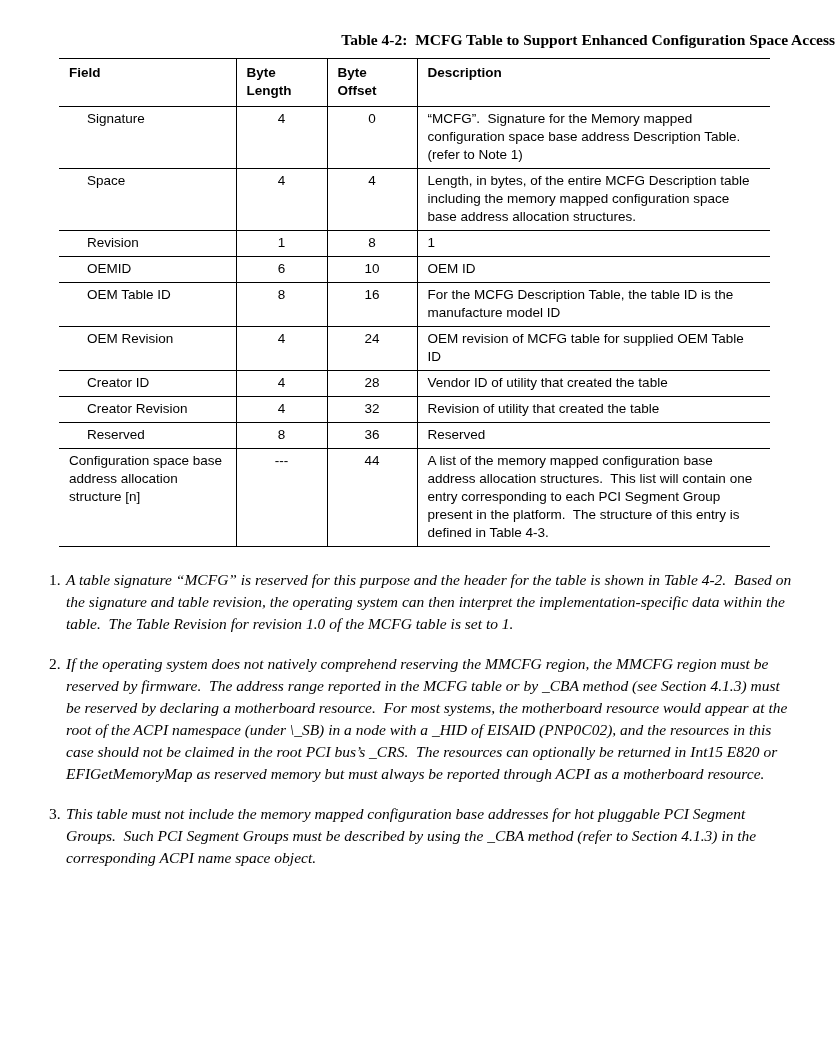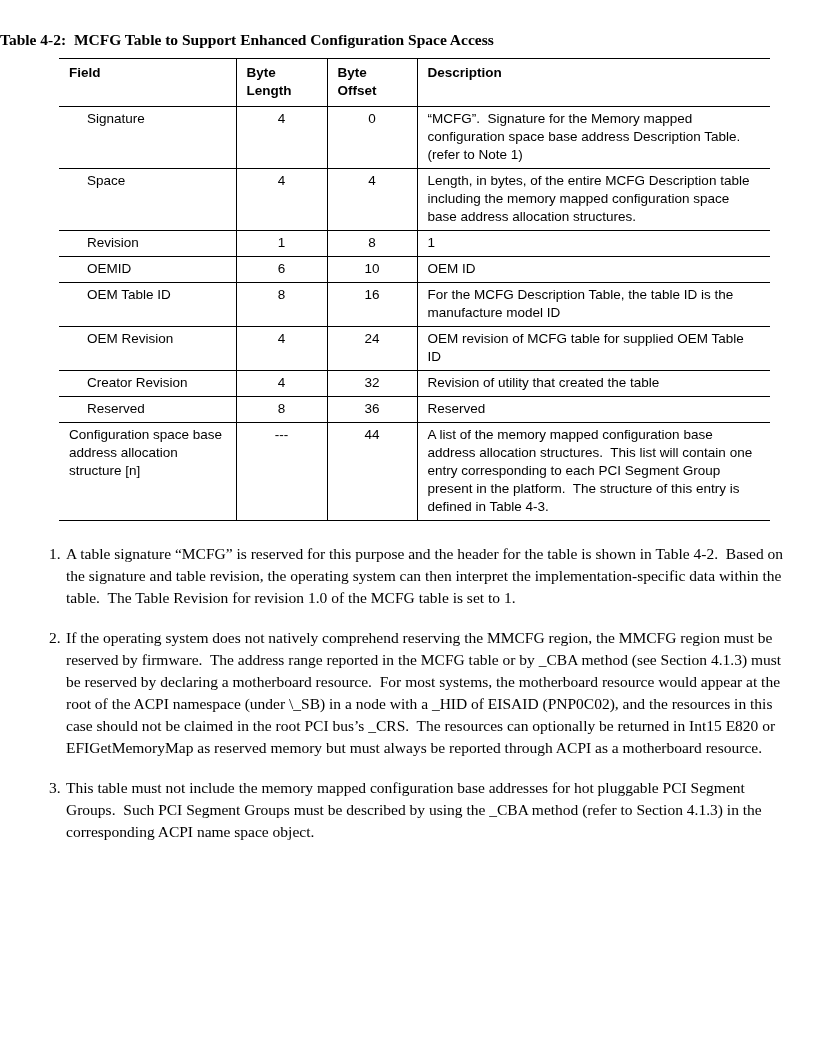--- a/index.html
+++ b/index.html
@@ -4,21 +4,21 @@
 <style>
   * { margin: 0; padding: 0; box-sizing: border-box; }
   html, body {
     width: 835px; height: 1043px;
     background: #ffffff; color: #000000;
     font-family: "Liberation Serif", serif;
     overflow: hidden;
   }
   .title {
     margin-top: 31px;
-    text-align: left;
+    text-align: right;
     font-family: "Liberation Serif", serif;
     font-weight: bold;
     font-size: 15.5px;
     white-space: pre-wrap;
   }
   table.mcfg {
     margin: 9px 0 0 59px;
     width: 711px;
     border-collapse: collapse;
     table-layout: fixed;
@@ -51,21 +51,21 @@
     margin: 22px 0 0 36px;
     width: 756px;
     font-family: "Liberation Serif", serif;
     font-size: 15.5px;
     line-height: 22px;
   }
   .notes-heading { white-space: pre-wrap; }
   .note { display: flex; margin-top: 18px; }
   .note:first-child { margin-top: 9px; }
   .note-num { flex: 0 0 30px; padding-left: 13px; }
-  .note-text { flex: 1 1 auto; white-space: pre-wrap; }
+  .note-text { flex: 1 1 auto; white-space: pre-wrap; font-style: italic; }
 </style>
 </head>
 <body>
 
 <div class="title">Table 4-2:  MCFG Table to Support Enhanced Configuration Space Access</div>
 
 <table class="mcfg">
   <colgroup>
     <col class="c1">
       <col class="c2">
@@ -111,20 +111,26 @@
         <td class="num-cell">16</td>
         <td class="desc-cell">For the MCFG Description Table, the table ID is the manufacture model ID</td>
       </tr>
       <tr>
         <td class="field-cell indent">OEM Revision</td>
         <td class="num-cell">4</td>
         <td class="num-cell">24</td>
         <td class="desc-cell">OEM revision of MCFG table for supplied OEM Table ID</td>
       </tr>
       <tr>
+        <td class="field-cell indent">Creator ID</td>
+        <td class="num-cell">4</td>
+        <td class="num-cell">28</td>
+        <td class="desc-cell">Vendor ID of utility that created the table</td>
+      </tr>
+      <tr>
         <td class="field-cell indent">Creator Revision</td>
         <td class="num-cell">4</td>
         <td class="num-cell">32</td>
         <td class="desc-cell">Revision of utility that created the table</td>
       </tr>
       <tr>
         <td class="field-cell indent">Reserved</td>
         <td class="num-cell">8</td>
         <td class="num-cell">36</td>
         <td class="desc-cell">Reserved</td>

